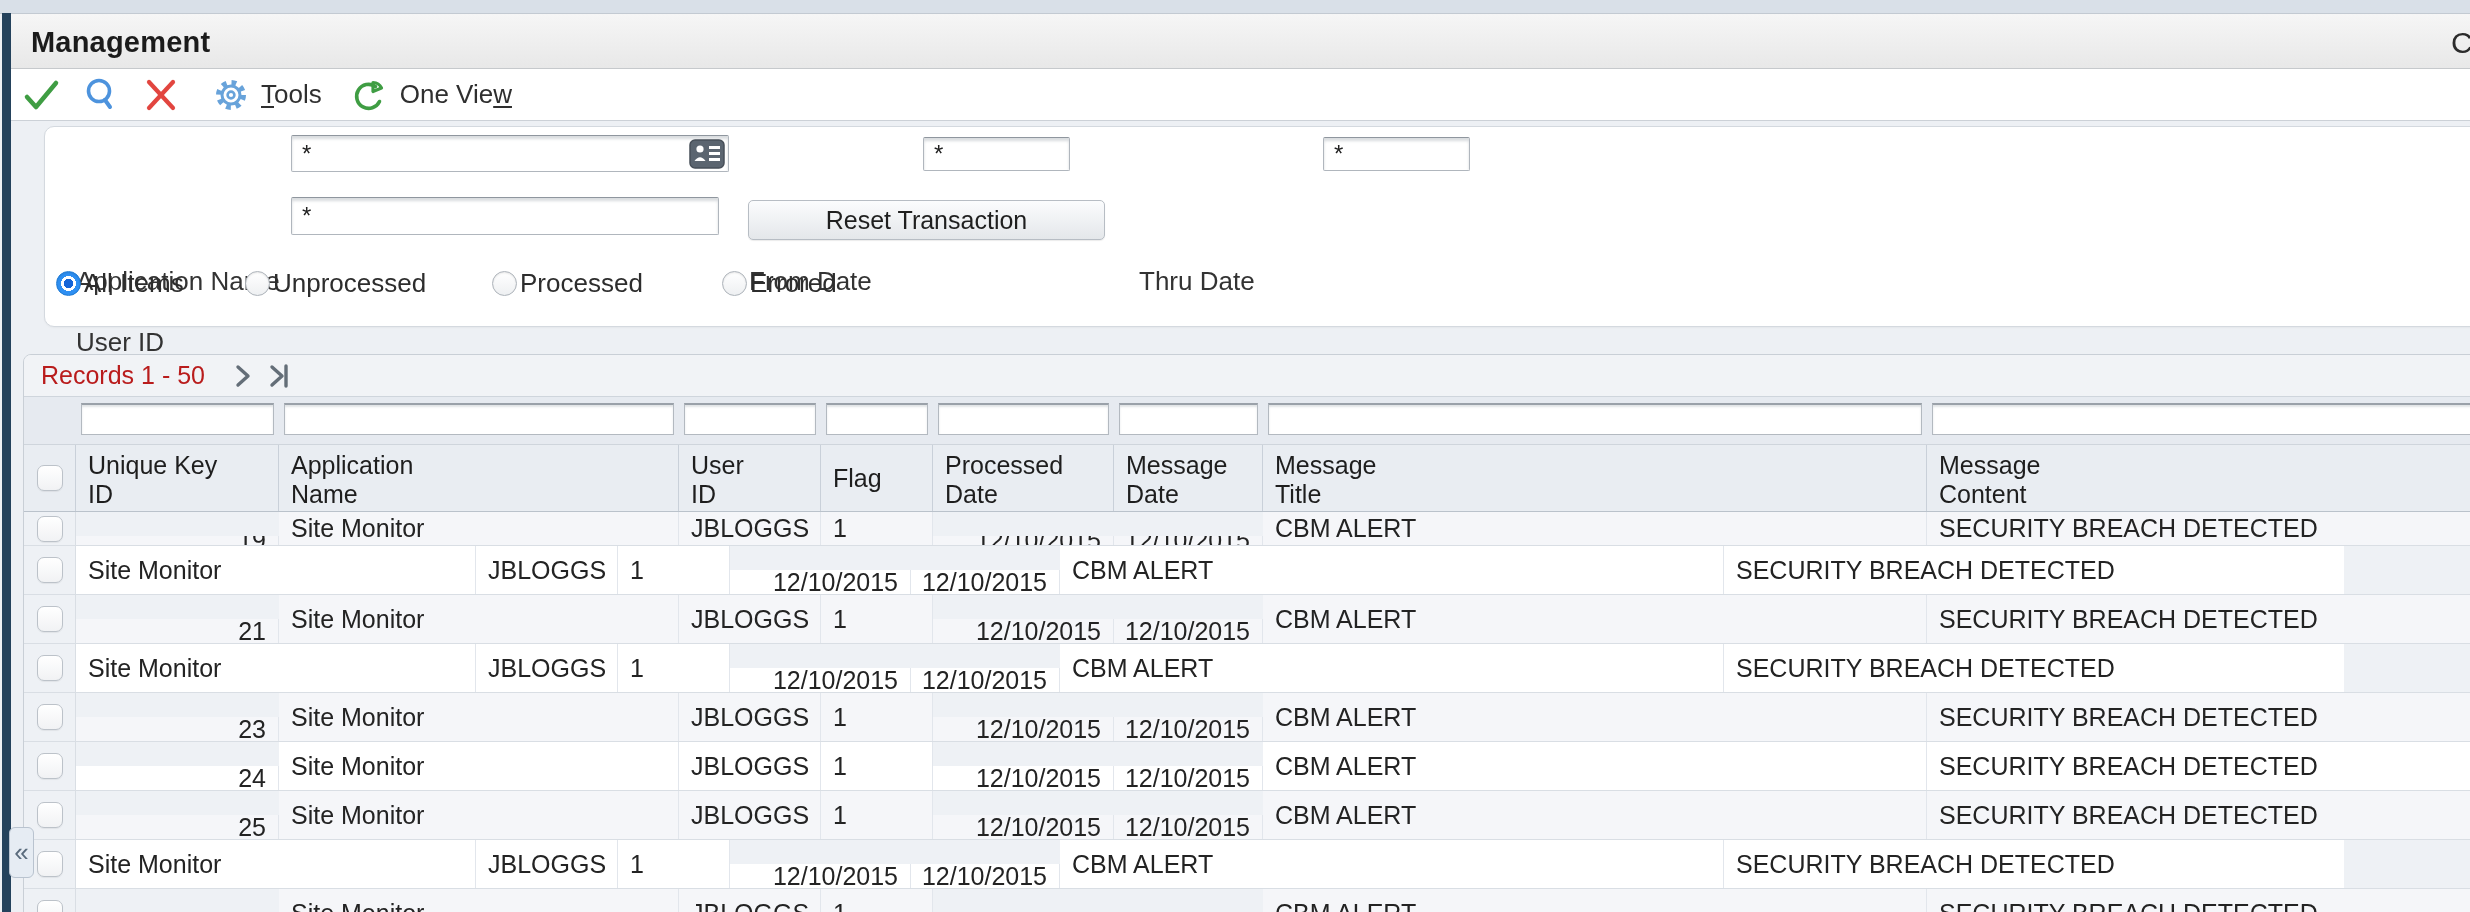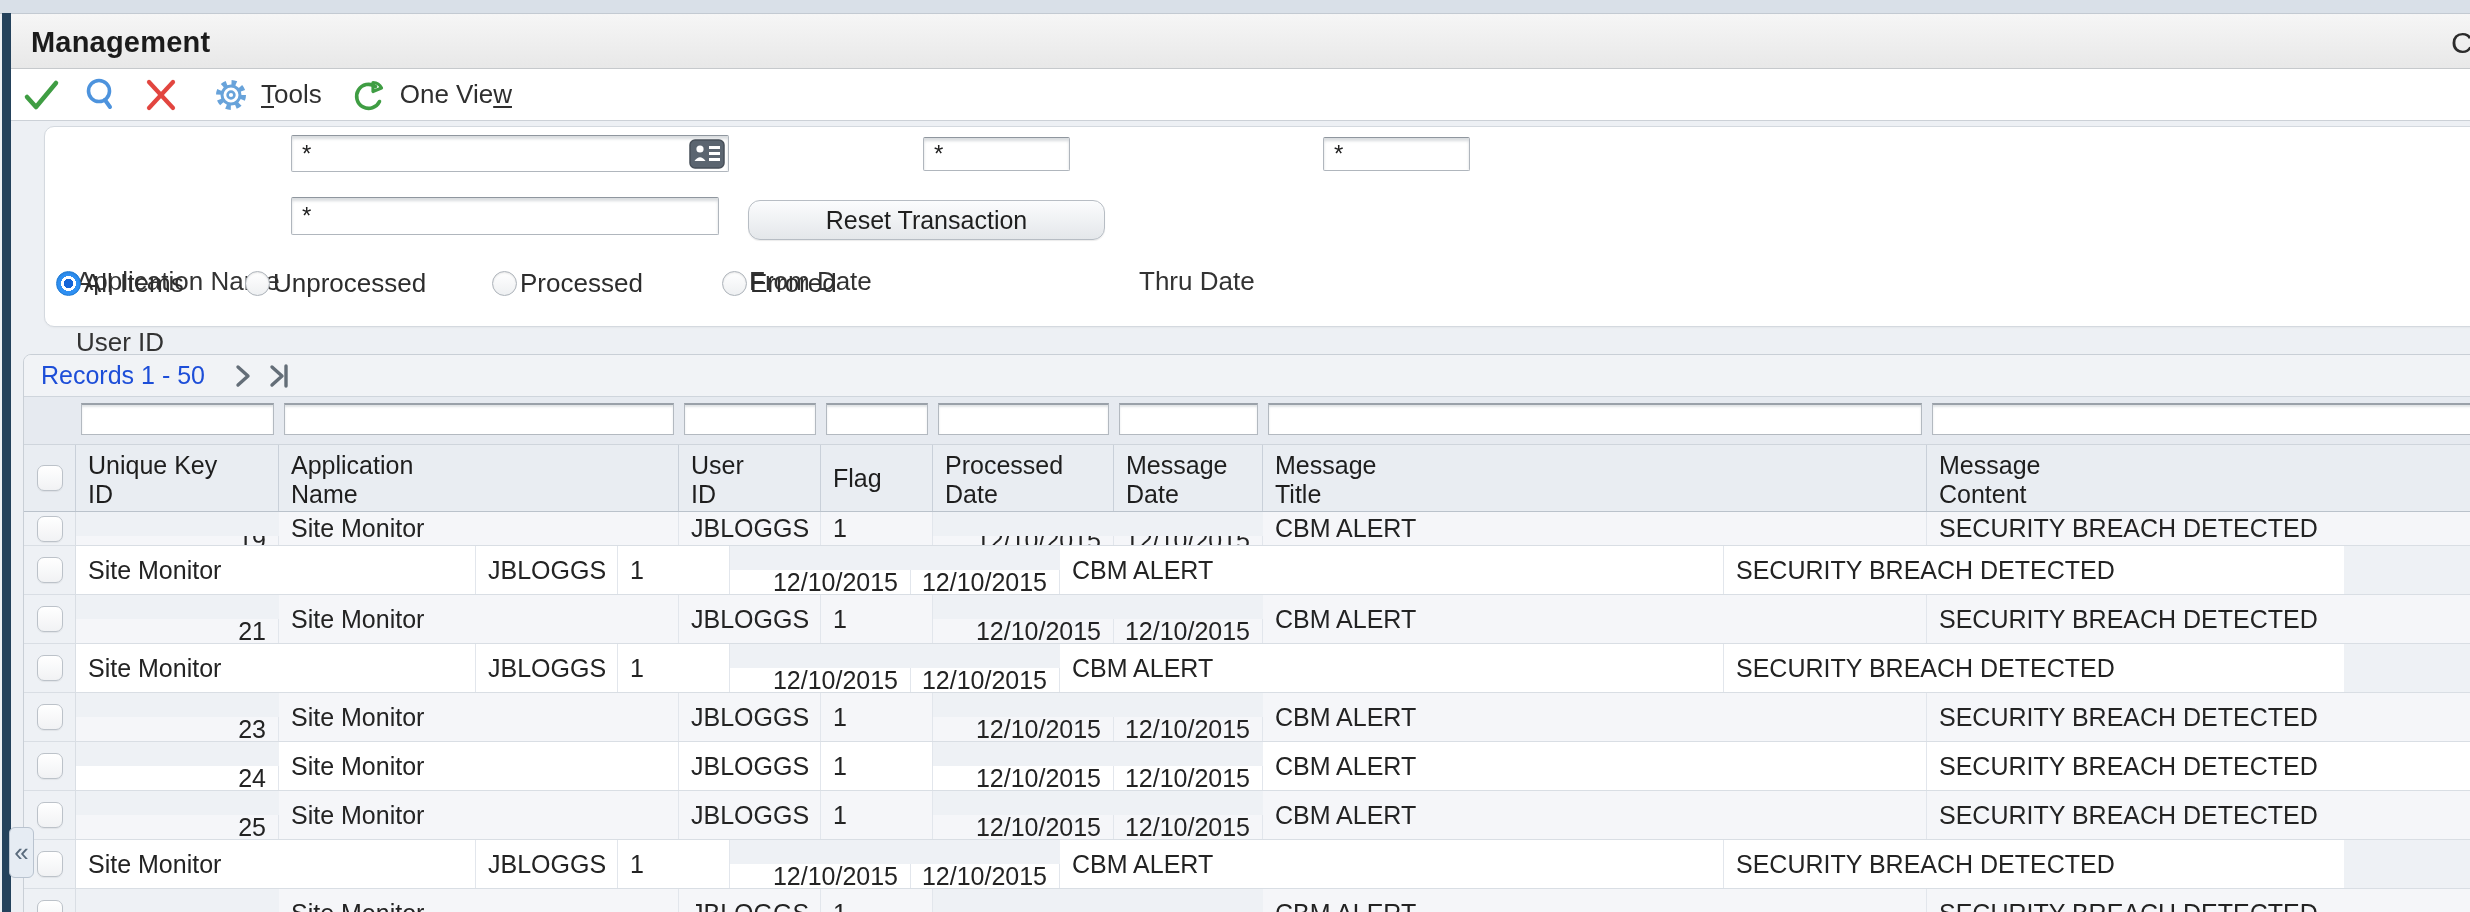--- a/index.html
+++ b/index.html
@@ -42,21 +42,21 @@
     border:1px solid #b0b6bd;border-top-color:#8f969e;
     box-shadow:inset 0 3px 3px rgba(120,130,140,.28);
     border-radius:2px;
     font-family:"Liberation Sans","DejaVu Sans",sans-serif;
     font-size:24px;color:#222;padding:0 10px;outline:none;
   }
   .va-icon{position:absolute;}
   .reset-btn{
     position:absolute;left:703px;top:73px;width:357px;height:40px;
     background:linear-gradient(#fbfcfd,#e4e7ea);
-    border:1px solid #b7bdc4;border-radius:12px;
+    border:1px solid #b7bdc4;border-radius:5px;
     box-shadow:0 1px 1px rgba(0,0,0,.08);
     font-family:"Liberation Sans","DejaVu Sans",sans-serif;
     font-size:25px;color:#1f1f1f;
   }
   .radio-row{position:absolute;left:0;top:141px;width:100%;height:30px;}
   .radio-item{position:absolute;display:flex;align-items:center;}
   .radio-dot{
     width:25px;height:25px;border-radius:50%;flex:none;
     background:linear-gradient(#fff,#eef0f2);
     border:1px solid #adb3ba;
@@ -68,21 +68,21 @@
     border-color:#1e7ad4;
   }
   .radio-item .r-label{font-size:26px;color:#2d2d2d;margin-left:3px;}
   
   .grid-panel{
     position:absolute;left:23px;top:354px;width:2525px;height:559px;
     background:#eef1f5;border:1px solid #c9cfd6;border-radius:8px 8px 0 0;
     overflow:hidden;box-sizing:border-box;
   }
   .records-bar{height:41px;background:#f1f3f6;border-bottom:1px solid #cfd5dc;display:flex;align-items:center;padding-left:17px;}
-  .records-label{font-size:25px;color:#1d4ed8;}
+  .records-label{font-size:25px;color:#b91c1c;}
   .pg-btn{display:flex;align-items:center;}
   .qbe-row{height:47px;background:#e6eaf0;border-bottom:1px solid #cfd5dc;display:flex;}
   .qbe-cell{box-sizing:border-box;padding:6px 5px 0 5px;flex:none;}
   .qbe-input{
     width:100%;height:32px;box-sizing:border-box;
     background:#fff;border:1px solid #b3b9c0;border-top:2px solid #9aa1a9;
     box-shadow:inset 0 2px 2px rgba(120,130,140,.22);
     font-family:"Liberation Sans","DejaVu Sans",sans-serif;font-size:23px;padding:0 8px;outline:none;
   }
   .header-row{height:66px;background:#e9edf2;border-bottom:1px solid #bac2cb;display:flex;}

